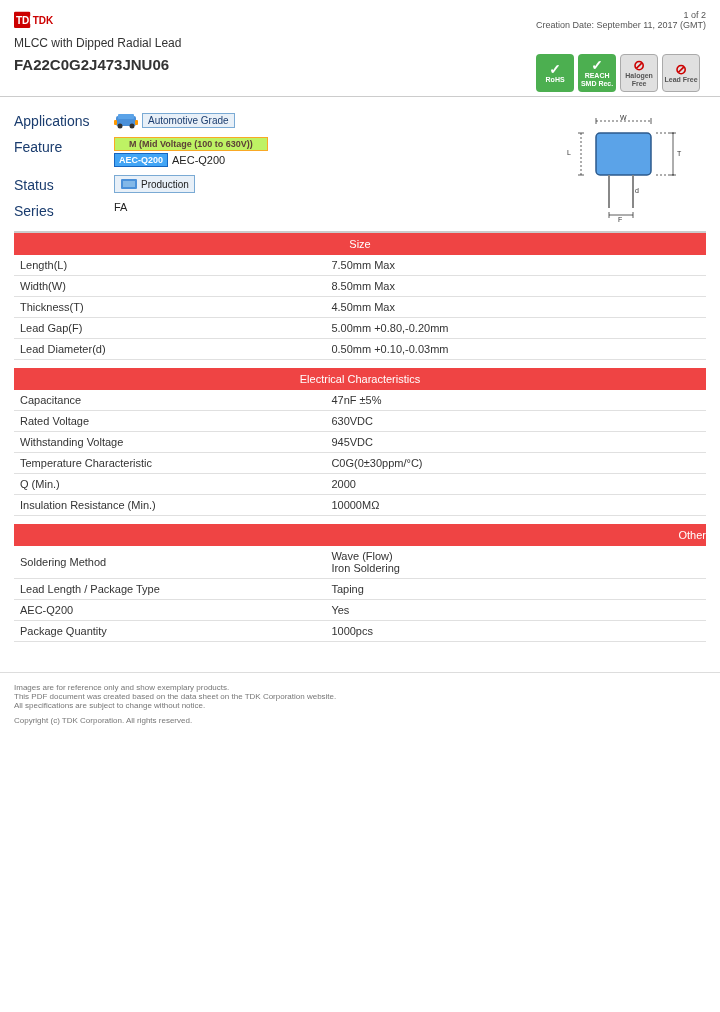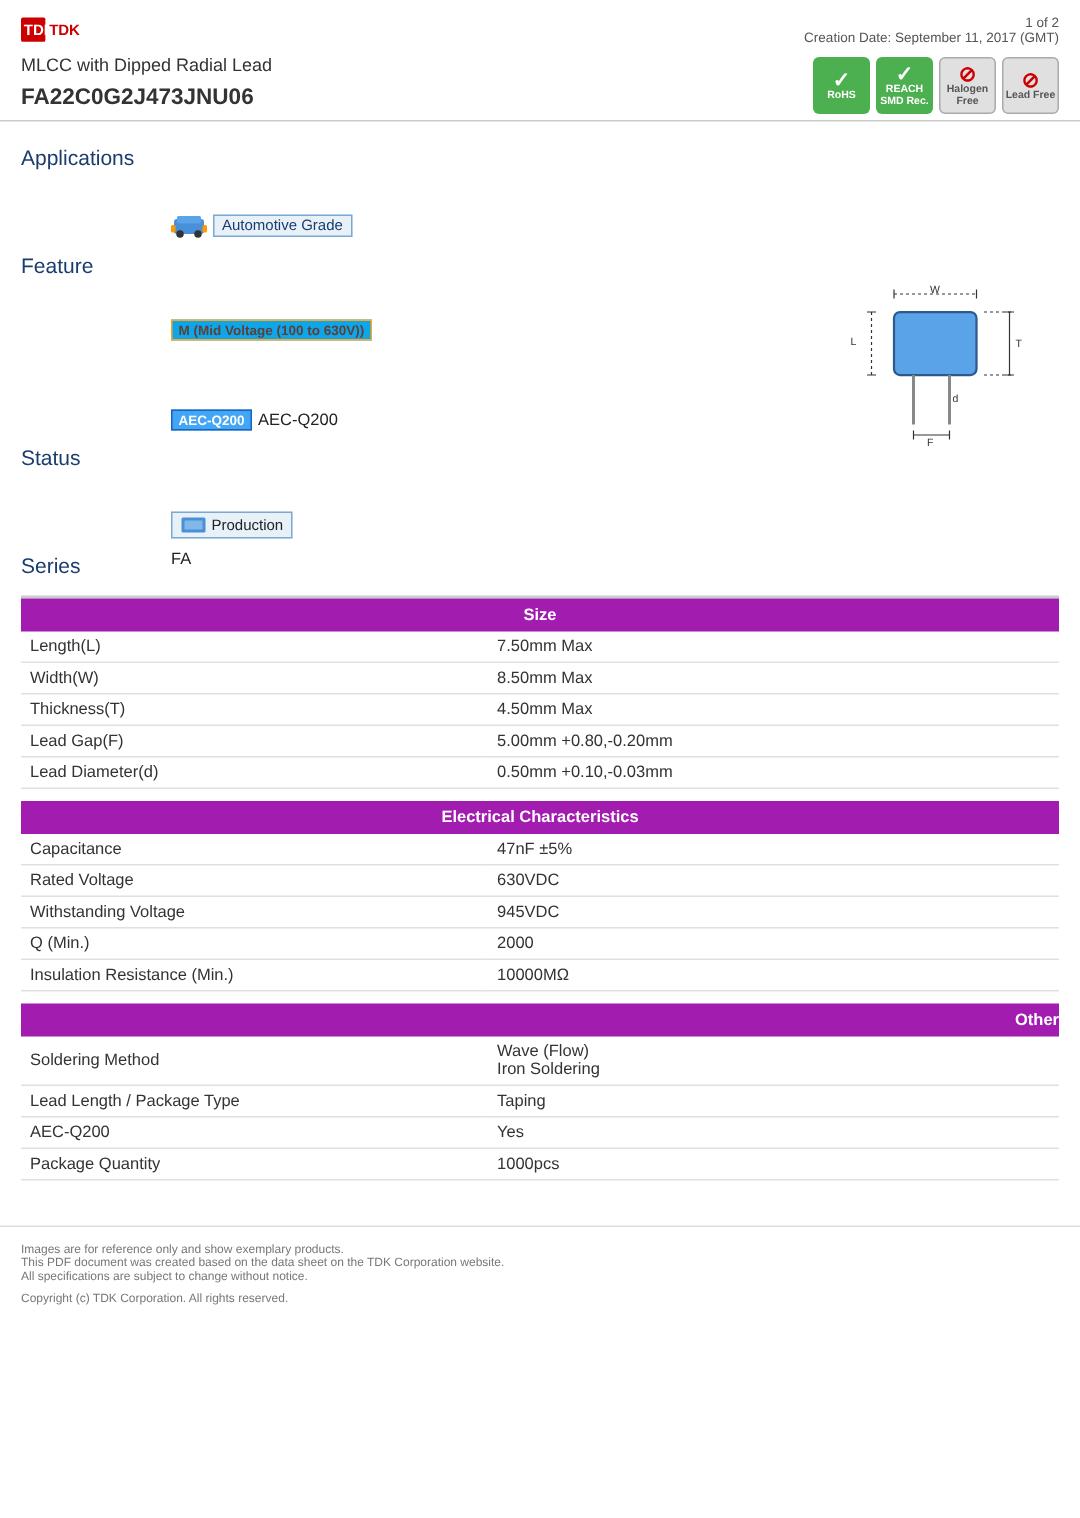--- a/index.html
+++ b/index.html
@@ -36,22 +36,21 @@
     }
     .part-number {
       font-size: 15px;
       font-weight: bold;
       color: #333;
       margin-top: 6px;
     }
     .header-right {
       display: flex;
       flex-direction: column;
-      align-items: flex-end;
-      gap: 4px;
+      gap: 20px;
     }
     .page-info {
       font-size: 9px;
       color: #555;
       text-align: right;
     }
     .badges {
       display: flex;
       gap: 4px;
       margin-top: 4px;
@@ -111,37 +110,36 @@
       padding-top: 2px;
     }
     .attr-value {
       flex: 1;
     }
     .attr-value-line {
       display: flex;
       align-items: center;
       gap: 4px;
       margin-bottom: 2px;
-      margin-top: 46px;
     }
 
     .tag-automotive {
       background: #e8f0f8;
       border: 1px solid #7aaad4;
       padding: 1px 5px;
       font-size: 10px;
       color: #1a3c6e;
       display: inline-flex;
       align-items: center;
       gap: 3px;
     }
     .tag-mv {
-      background: #0ea5e9;
+      background: #bef264;
       border: 1px solid #f9a825;
-      padding: 1px 4px;
+      padding: 1px 14px;
       font-size: 9px;
       color: #5d4037;
       font-weight: bold;
     }
     .tag-halogen-free {
       background: #66bb6a;
       color: #fff;
       padding: 1px 5px;
       font-size: 9px;
       font-weight: bold;
@@ -193,25 +191,25 @@
       color: #777;
       border-top: 1px solid #ddd;
     }
     .footer-copyright {
       margin-top: 6px;
       font-size: 8px;
       color: #777;
     }
 
     .spec-section-header {
-      background: #a21caf;
+      background: #ef4444;
       color: #fff;
       text-align: center;
       font-size: 11px;
-      font-weight: bold;
+      font-weight: normal;
       padding: 5px 0;
     }
   </style>
 </head>
 <body>
 
 <div class="header">
   <div class="header-left">
     <div class="tdk-logo">
       <svg width="50" height="22" viewBox="0 0 80 30">
@@ -377,20 +375,24 @@
         </tr>
         <tr>
           <td>Rated Voltage</td>
           <td>630VDC</td>
         </tr>
         <tr>
           <td>Withstanding Voltage</td>
           <td>945VDC</td>
         </tr>
         <tr>
+          <td>Temperature Characteristic</td>
+          <td>C0G(0±30ppm/°C)</td>
+        </tr>
+        <tr>
           <td>Q (Min.)</td>
           <td>2000</td>
         </tr>
         <tr>
           <td>Insulation Resistance (Min.)</td>
           <td>10000MΩ</td>
         </tr>
       </tbody>
   </table>
 

